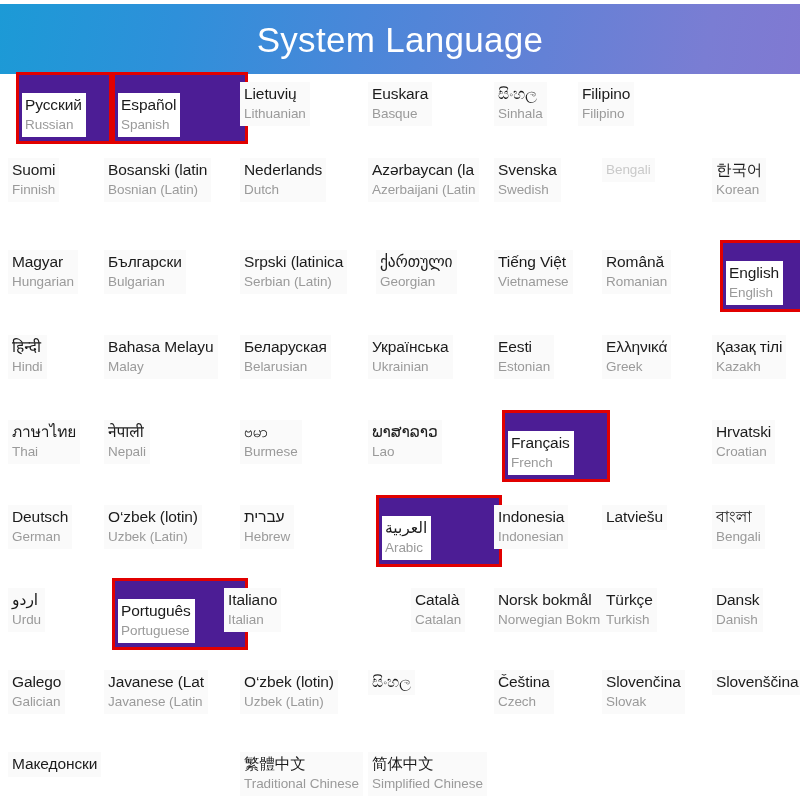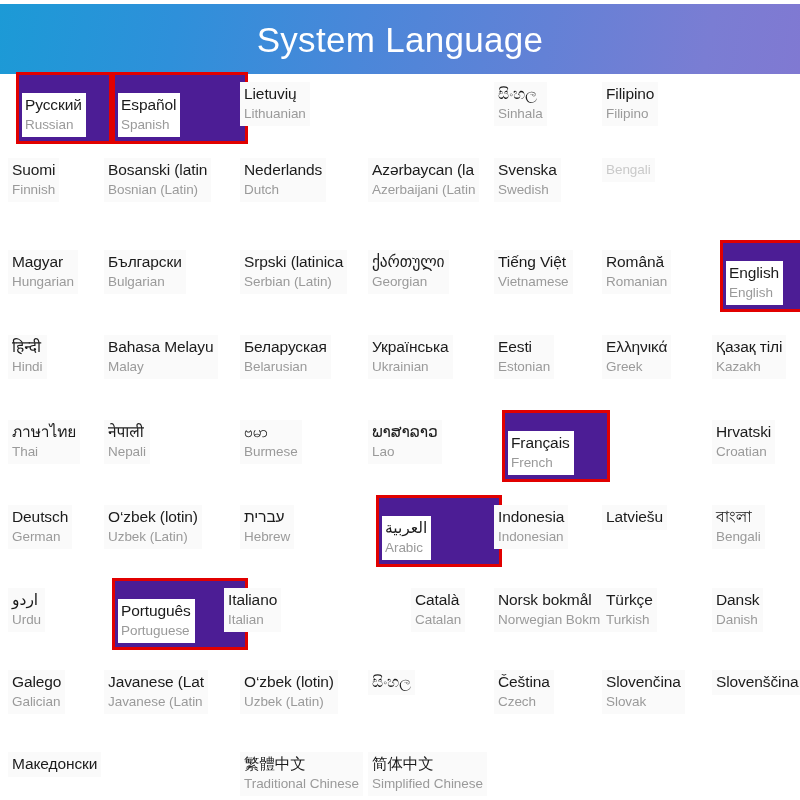--- a/index.html
+++ b/index.html
@@ -87,36 +87,38 @@
 
   <div class="header">
     <div class="header-title">System Language</div>
   </div>
 
   <div class="grid" id="grid">
       <div class="row" style="top: 2px;">
         <div class="cell hl" style="position: absolute; left: 8px; width: 96px;"><div class="cell-inner"><span class="native">Русский</span><span class="english">Russian</span></div></div>
         <div class="cell hl" style="position: absolute; left: 104px; width: 136px;"><div class="cell-inner"><span class="native">Español</span><span class="english">Spanish</span></div></div>
         <div class="cell" style="position: absolute; left: 240px; width: 128px;"><div class="cell-inner"><span class="native">Lietuvių</span><span class="english">Lithuanian</span></div></div>
+        <div class="cell" style="position: absolute; left: 368px; width: 126px;"><div class="cell-inner"><span class="native">Euskara</span><span class="english">Basque</span></div></div>
         <div class="cell" style="position: absolute; left: 494px; width: 108px;"><div class="cell-inner"><span class="native">සිංහල</span><span class="english">Sinhala</span></div></div>
-        <div class="cell" style="position: absolute; left: 602px; width: 110px; text-decoration: underline;"><div class="cell-inner"><span class="native">Filipino</span><span class="english">Filipino</span></div></div>
+        <div class="cell" style="position: absolute; left: 578px; width: 110px; text-decoration: underline;"><div class="cell-inner"><span class="native">Filipino</span><span class="english">Filipino</span></div></div>
       </div>
       <div class="row" style="top: 78px;">
         <div class="cell" style="position: absolute; left: 8px; width: 96px;"><div class="cell-inner"><span class="native">Suomi</span><span class="english">Finnish</span></div></div>
         <div class="cell" style="position: absolute; left: 104px; width: 136px;"><div class="cell-inner"><span class="native">Bosanski (latin</span><span class="english">Bosnian (Latin)</span></div></div>
         <div class="cell" style="position: absolute; left: 240px; width: 128px;"><div class="cell-inner"><span class="native">Nederlands</span><span class="english">Dutch</span></div></div>
         <div class="cell" style="position: absolute; left: 368px; width: 126px;"><div class="cell-inner"><span class="native">Azərbaycan (la</span><span class="english">Azerbaijani (Latin</span></div></div>
         <div class="cell" style="position: absolute; left: 494px; width: 108px;"><div class="cell-inner"><span class="native">Svenska</span><span class="english">Swedish</span></div></div>
         <div class="cell" style="position: absolute; left: 602px; width: 110px;"><div class="cell-inner"><span class="native blank"></span><span class="english ghost">Bengali</span></div></div>
+        <div class="cell" style="position: absolute; left: 712px; width: 88px;"><div class="cell-inner"><span class="native">한국어</span><span class="english">Korean</span></div></div>
       </div>
       <div class="row" style="top: 170px;">
         <div class="cell" style="position: absolute; left: 8px; width: 96px;"><div class="cell-inner"><span class="native">Magyar</span><span class="english">Hungarian</span></div></div>
         <div class="cell" style="position: absolute; left: 104px; width: 136px;"><div class="cell-inner"><span class="native">Български</span><span class="english">Bulgarian</span></div></div>
         <div class="cell" style="position: absolute; left: 240px; width: 128px;"><div class="cell-inner"><span class="native">Srpski (latinica</span><span class="english">Serbian (Latin)</span></div></div>
-        <div class="cell" style="position: absolute; left: 368px; width: 126px;"><div class="cell-inner"><span class="native">ქართული</span><span class="english">Georgian</span></div></div>
+        <div class="cell" style="position: absolute; left: 376px; width: 126px;"><div class="cell-inner"><span class="native">ქართული</span><span class="english">Georgian</span></div></div>
         <div class="cell" style="position: absolute; left: 494px; width: 108px;"><div class="cell-inner"><span class="native">Tiếng Việt</span><span class="english">Vietnamese</span></div></div>
         <div class="cell" style="position: absolute; left: 602px; width: 110px;"><div class="cell-inner"><span class="native">Română</span><span class="english">Romanian</span></div></div>
         <div class="cell hl" style="position: absolute; left: 712px; width: 88px;"><div class="cell-inner"><span class="native">English</span><span class="english">English</span></div></div>
       </div>
       <div class="row" style="top: 255px;">
         <div class="cell" style="position: absolute; left: 8px; width: 96px;"><div class="cell-inner"><span class="native">हिन्दी</span><span class="english">Hindi</span></div></div>
         <div class="cell" style="position: absolute; left: 104px; width: 136px;"><div class="cell-inner"><span class="native">Bahasa Melayu</span><span class="english">Malay</span></div></div>
         <div class="cell" style="position: absolute; left: 240px; width: 128px;"><div class="cell-inner"><span class="native">Беларуская</span><span class="english">Belarusian</span></div></div>
         <div class="cell" style="position: absolute; left: 368px; width: 126px;"><div class="cell-inner"><span class="native">Українська</span><span class="english">Ukrainian</span></div></div>
         <div class="cell" style="position: absolute; left: 494px; width: 108px;"><div class="cell-inner"><span class="native">Eesti</span><span class="english">Estonian</span></div></div>

